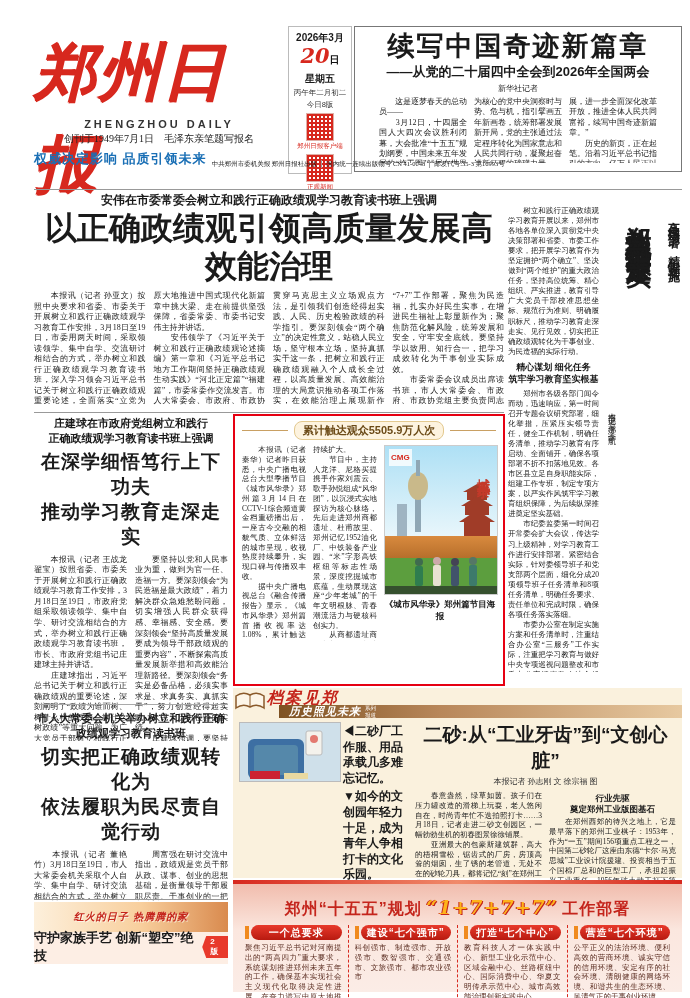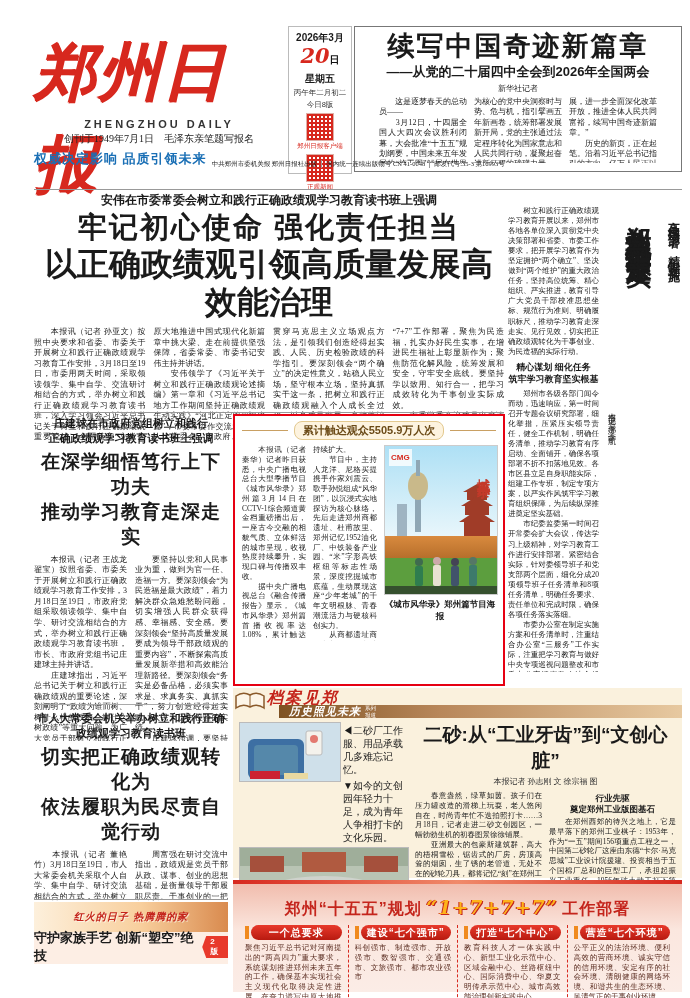--- a/index.html
+++ b/index.html
@@ -129,21 +129,21 @@
   .archgrid{display:flex;gap:6px;padding:4px 6px 0 6px;}
   .archphotos{width:170px;}
   .photo{border:1px solid #bbb;overflow:hidden;}
   .archright{flex:1;}
   .archhl{font-size:19px;font-weight:900;text-align:center;letter-spacing:0px;
     font-family:"Liberation Sans",sans-serif;}
   .archby{font-size:8px;text-align:center;margin-top:2px;color:#333;}
   .archcols{display:flex;gap:7px;margin-top:4px;height:118px;overflow:hidden;}
   .archcols div{flex:1;font-size:7.5px;line-height:1.3;}
   .archcols .sh2{font-weight:bold;text-align:center;font-size:8.5px;font-family:"Liberation Sans",sans-serif;flex:none;margin:2px 0;}
-  .caps{font-size:10px;font-weight:normal;line-height:1.3;margin:2px 0 3px 0;font-family:"Liberation Sans",sans-serif;}
+  .caps{font-size:12px;font-weight:bold;line-height:1.3;margin:2px 0 3px 0;font-family:"Liberation Sans",sans-serif;}
 
   
   .plan{position:absolute;left:233px;top:880px;width:449px;height:112px;
     background:linear-gradient(180deg,#f0b9a9,#fbe7df 45%,#fbece6);}
   .plan:before{content:"";position:absolute;left:0;top:0;width:100%;height:4px;background:linear-gradient(90deg,#d7281e,#f08a6a,#d7281e);}
   .plantitle{text-align:center;padding-top:16px;font-family:"Liberation Sans",sans-serif;}
   .plantitle .a{color:#c4251c;font-weight:900;font-size:16px;letter-spacing:1px;}
   .plantitle .b{color:#ffb31a;font-weight:900;font-size:19px;font-style:italic;
     text-shadow:1px 1px 0 #c4251c,-1px 0 0 #c4251c;letter-spacing:1px;font-family:"DejaVu Serif",serif;}
   .plancols{display:flex;margin-top:5px;padding:0 6px;}
@@ -200,21 +200,20 @@
 郑州日报社出版</span>
     <span class="issn pre">国内统一连续出版物号
 CN 41-0048</span>
     <span class="postal pre">邮发代号:35-3
 第16993号</span>
   </div>
 
 
   <div class="lead">
     <div class="kick">安伟在市委常委会树立和践行正确政绩观学习教育读书班上强调</div>
-    <div class="h1">牢记初心使命  强化责任担当</div>
     <div class="h2">以正确政绩观引领高质量发展高效能治理</div>
     <div class="leadcols">
       <div class="pre just">　　本报讯（记者 孙亚文）按照中央要求和省委、市委关于开展树立和践行正确政绩观学习教育工作安排，3月18日至19日，市委用两天时间，采取领读领学、集中自学、交流研讨相结合的方式，举办树立和践行正确政绩观学习教育读书班，深入学习领会习近平总书记关于树立和践行正确政绩观重要论述，全面落实“立党为公、执政为民”价值追求，持续增强以正确政绩观引领高质量发展、高效能治理的思想自觉和行动自觉，为推动“十五五”开好局起好步，在奋力谱写中</div>
       <div class="pre just">原大地推进中国式现代化新篇章中挑大梁、走在前提供坚强保障，省委常委、市委书记安伟主持并讲话。
 　　安伟领学了《习近平关于树立和践行正确政绩观论述摘编》第一章和《习近平总书记地方工作期间坚持正确政绩观生动实践》“河北正定篇”“福建篇”，市委常委作交流发言。市人大常委会、市政府、市政协领导班子成员，市中级人民法院院长，市人民检察院检察长参加。
 　　安伟在交流研讨中说，习近平总书记关于树立和践行正确政绩观的重要论述，</div>
       <div class="pre just">贯穿马克思主义立场观点方法，是引领我们创造经得起实践、人民、历史检验政绩的科学指引。要深刻领会“两个确立”的决定性意义，站稳人民立场，坚守根本立场，坚持真抓实干这一条，把树立和践行正确政绩观融入个人成长全过程，以高质量发展、高效能治理的大局意识推动各项工作落实，在效能治理上展现新作为。
 　　安伟强调，要对标对表中央部署和省委要求，坚持“上带下学、以学促干”，推动学习教育走深走实，</div>
       <div class="pre just">“7+7”工作部署，聚焦为民造福，扎实办好民生实事，在增进民生福祉上彰显新作为；聚焦防范化解风险，统筹发展和安全，守牢安全底线。要坚持学以致用、知行合一，把学习成效转化为干事创业实际成效。
 　　市委常委会议成员出席读书班，市人大常委会、市政府、市政协党组主要负责同志列席。（下转二版）</div>

